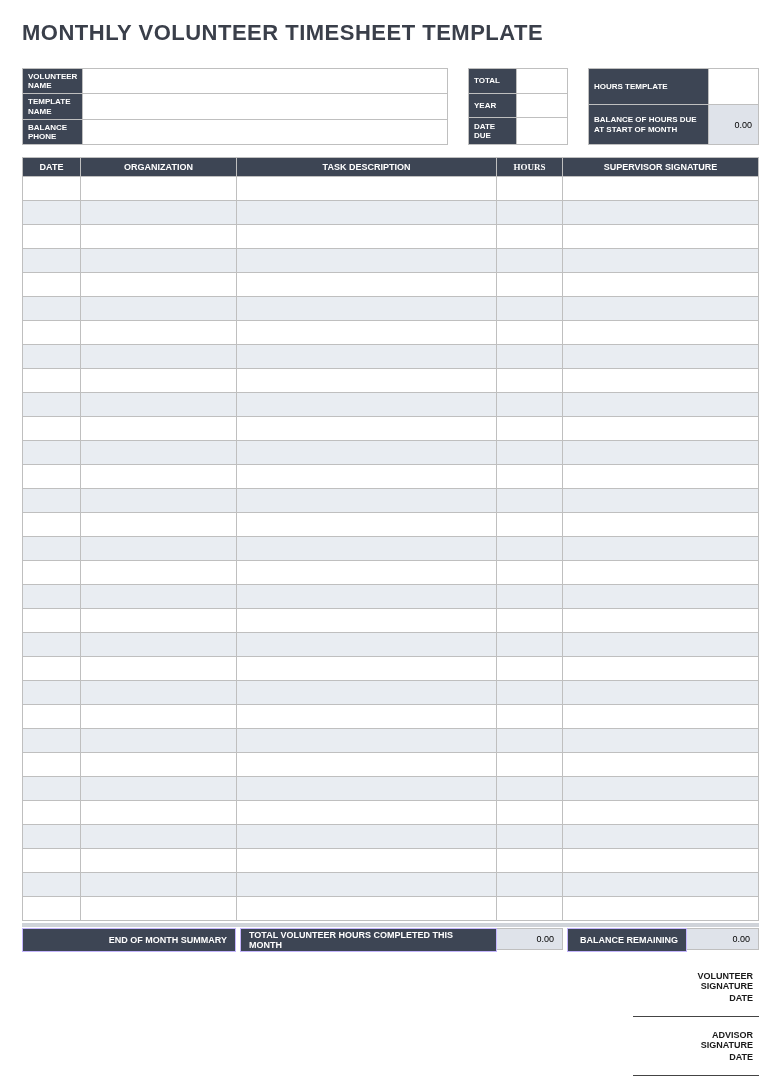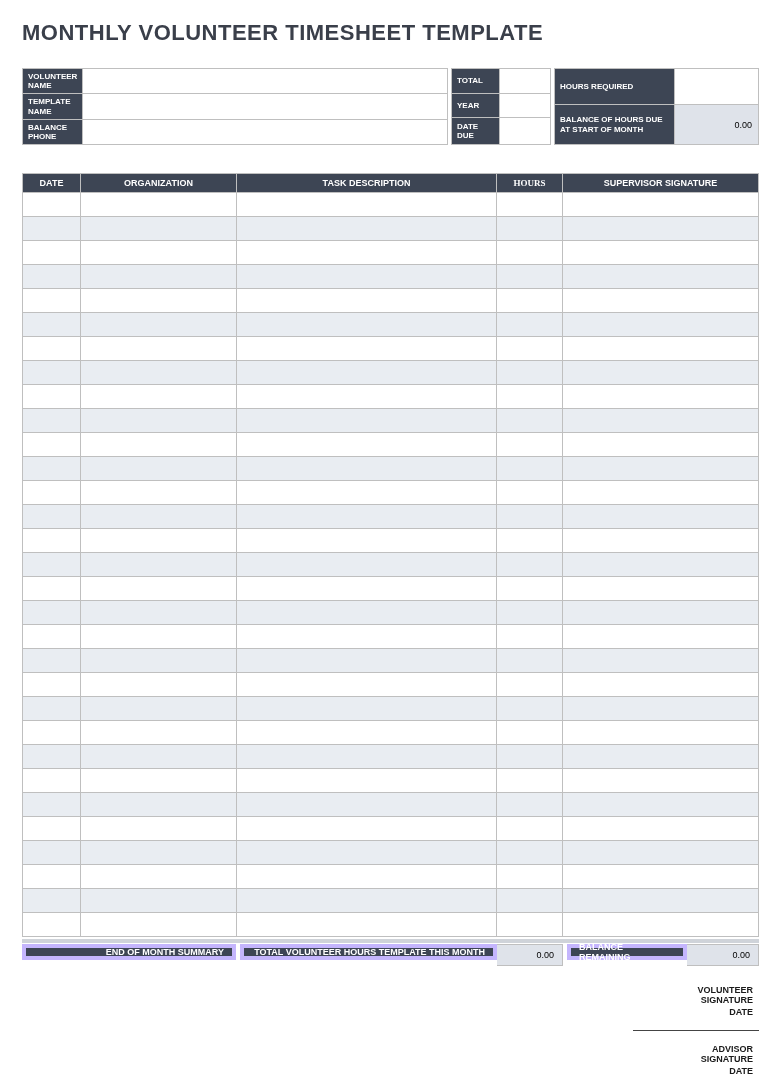--- a/index.html
+++ b/index.html
@@ -1,18 +1,18 @@
 <!DOCTYPE html>
 <html><head>
 <meta charset="utf-8">
 <style>
   * { box-sizing: border-box; margin: 0; padding: 0; }
   body { font-family: Arial, Helvetica, sans-serif; background: #fff; width: 781px; padding: 20px 22px; }
   .title { font-size: 22px; font-weight: 700; color: #3a3f4a; letter-spacing: 0.5px; margin-bottom: 22px; }
-  .hdr { display: flex; gap: 3px; margin-bottom: 28px; }
+  .hdr { display: flex; gap: 20px; margin-bottom: 12px; }
   table { border-collapse: collapse; }
   td, th { border: 1px solid #bfbfbf; }
   .lbl { background: #3d4554; color: #fff; font-size: 8px; font-weight: 700; padding: 3px 5px; line-height: 1.15; }
   .val { background: #fff; font-size: 9px; padding: 2px 4px; }
   .val-r { background: #fff; font-size: 9px; padding: 2px 6px; text-align: right; }
   .hdr-left { flex: 0 0 426px; }
   .hdr-left td.lbl { width: 60px; height: 23px; }
   .hdr-left td.val { }
   .hdr-mid { flex: 0 0 100px; }
   .hdr-mid td.lbl { width: 48px; height: 23px; }
@@ -25,21 +25,21 @@
   .main th { background: #3d4554; color: #fff; font-size: 9px; font-weight: 700; padding: 4px 3px; }
   .main th.c-date { width: 58px; }
   .main th.c-org { width: 156px; margin-left: 40px; }
   .main th.c-task { }
   .main th.c-hours { width: 66px; font-family: Liberation Serif, serif; }
   .main th.c-sig { width: 196px; }
   .main td { height: 24px; font-size: 9px; }
   .main tr.shade td { background: #e9edf2; }
   .bottombar { width: 100%; height: 4px; background: #cfd3d9; margin-top: 2px; }
   .summary { display: flex; margin-top: 1px; }
-  .summary .slbl { background: #3d4554; color: #fff; font-size: 9px; font-weight: 700; display: flex; align-items: center; justify-content: flex-end; padding: 0 8px; height: 16px; border: 4px solid #c4b5fd; }
+  .summary .slbl { background: #3d4554; color: #fff; font-size: 9px; font-weight: 700; display: flex; align-items: center; justify-content: flex-end; padding: 0 8px; height: 24px; border: 1px solid #c4b5fd; }
   .summary .sval { background: #dfe3ea; font-size: 9px; font-weight: 400; display: flex; align-items: center; justify-content: flex-end; padding: 0 8px; height: 22px; border: 1px solid #bfbfbf; border-left: none; }
   .summary .gap { width: 4px; }
   .s1 { flex: 0 0 214px; }
   .s2 { flex: 1; }
   .s3 { flex: 0 0 66px; }
   .s4 { flex: 0 0 120px; }
   .s5 { flex: 0 0 72px; }
   .sig { margin-top: 20px; font-size: 9px; font-weight: 700; color: #1a1a1a; }
   .sigrow { display: flex; align-items: flex-end; margin-bottom: 14px; flex-direction: column; }
   .siglabel { width: 78px; text-align: right; padding-right: 6px; line-height: 1.1; }
@@ -81,21 +81,21 @@
     </tr>
     <tr>
       <td class="lbl">DATE DUE</td>
       <td class="val"></td>
     </tr>
   </tbody>
     </table>
   <table class="hdr-right">
     <tbody>
         <tr>
-      <td class="lbl">HOURS REQUIRED</td>
+      <td class="lbl">HOURS TEMPLATE</td>
       <td class="val"></td>
     </tr>
     <tr>
       <td class="lbl">BALANCE OF HOURS DUE AT START OF MONTH</td>
       <td class="val-r">0.00</td>
     </tr>
   </tbody>
     </table>
 </div>
 
@@ -327,21 +327,21 @@
         <td></td>
         <td></td>
       </tr>
     </tbody>
 </table>
 <div class="bottombar"></div>
 
 <div class="summary">
   <div class="slbl s1">END OF MONTH SUMMARY</div>
   <div class="gap"></div>
-  <div class="slbl s2">TOTAL VOLUNTEER HOURS TEMPLATE THIS MONTH</div>
+  <div class="slbl s2">TOTAL VOLUNTEER HOURS COMPLETED THIS MONTH</div>
   <div class="sval s3">0.00</div>
   <div class="gap"></div>
   <div class="slbl s4">BALANCE REMAINING</div>
   <div class="sval s5">0.00</div>
 </div>
 
 <div class="sig">
   <div class="sigrow">
     <div class="siglabel">VOLUNTEER SIGNATURE</div>
     <div class="sigline"></div>

